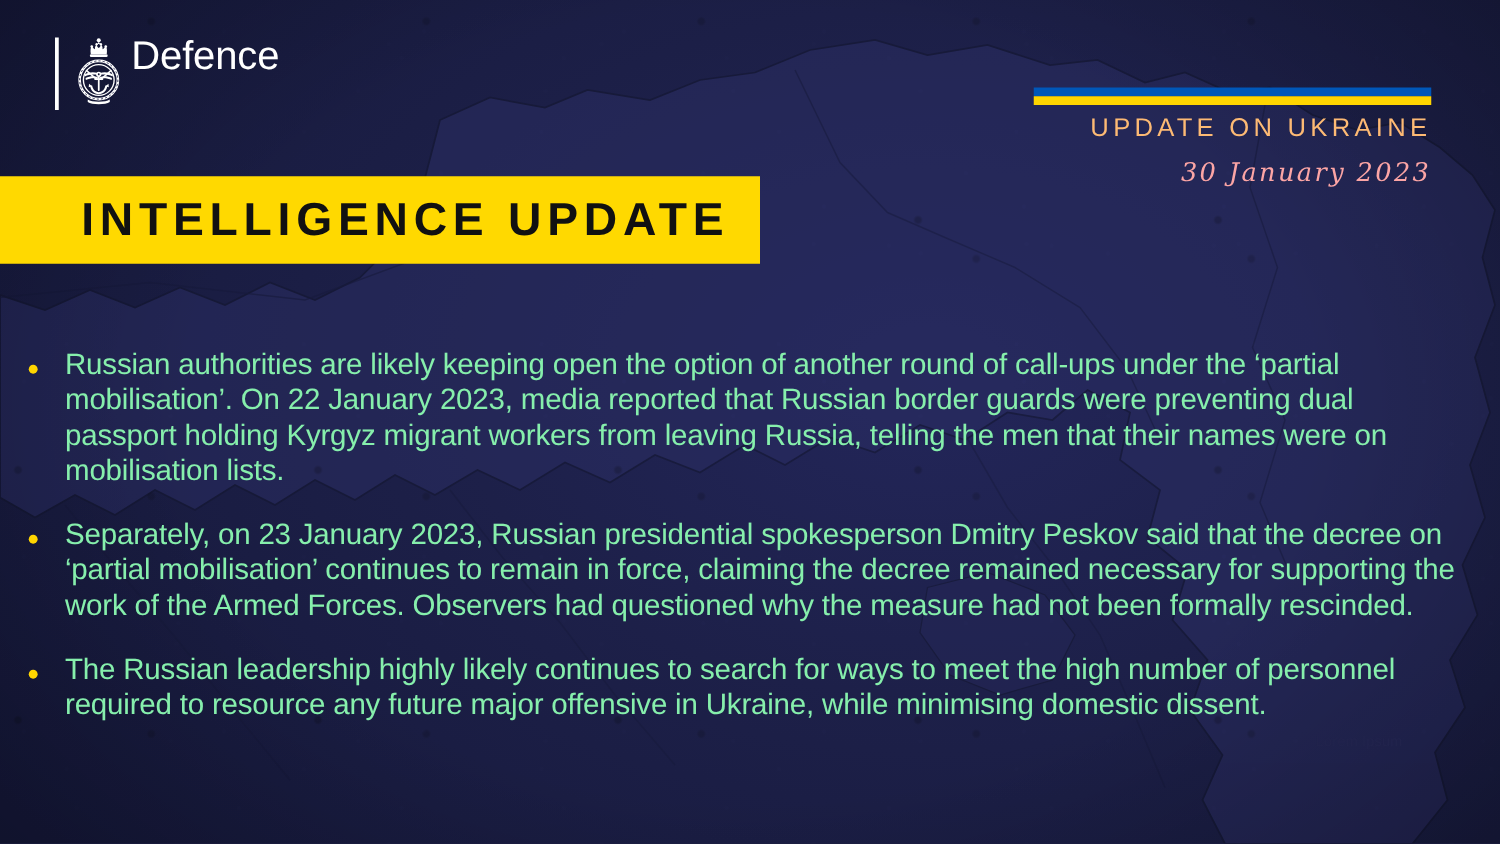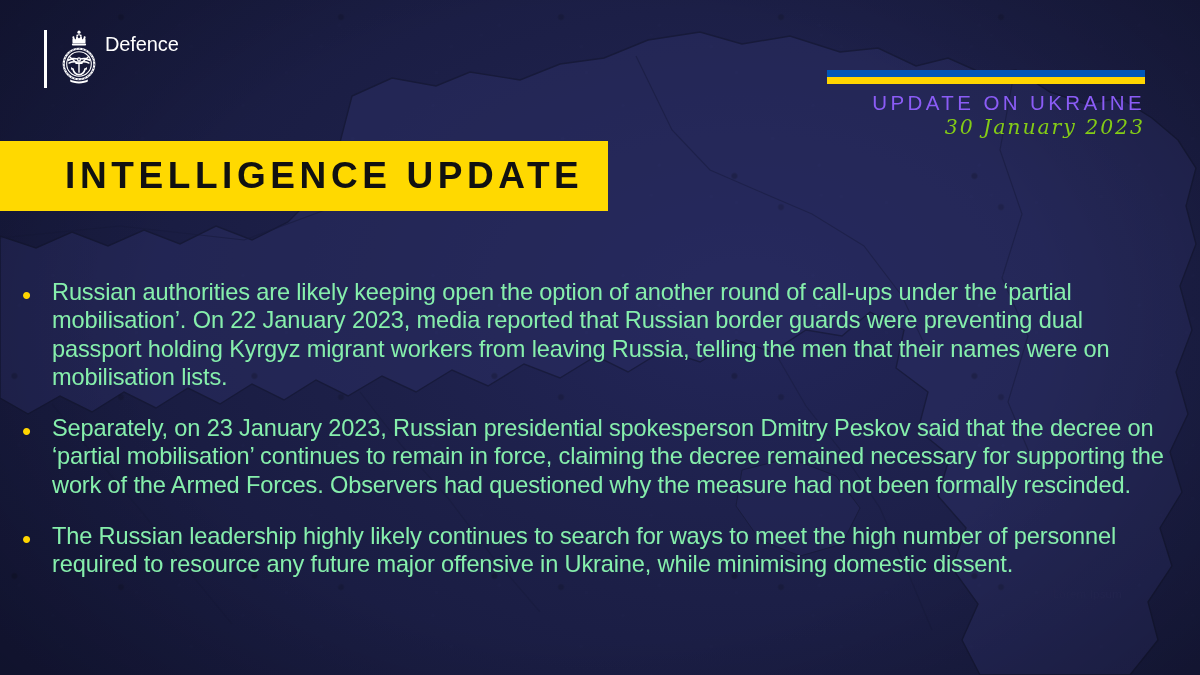--- a/index.html
+++ b/index.html
@@ -54,52 +54,52 @@
   .logo-block {
     position:absolute; left:44px; top:30px;
     display:flex; align-items:stretch; gap:0;
   }
   .logo-rule { width:3px; background:#ffffff; margin-right:14px; height:58px; }
   .crest { width:36px; height:60px; margin-top:-1px; flex:none; }
   .crest svg { width:100%; height:100%; display:block; }
   .logo-text {
     margin-left:8px;
     color:#ffffff;
-    font-size:20px;
+    font-size:32px;
     line-height:29px;
     font-weight:400;
     letter-spacing:-.1px;
     white-space:nowrap;
   }
 
   .header-right {
     position:absolute; right:55px; top:33px;
     text-align:right;
   }
   .flagbar {
     position:absolute; right:0; top:37px;
     width:318px; height:14px;
   }
   .flagbar .blue  { height:7px; background:#0057b8; }
   .flagbar .yellow{ height:7px; background:#ffd500; }
 
   .hr-title {
-    color:#8b5cf6;
+    color:#fdba74;
     font-size:20.5px;
     letter-spacing:3.4px;
     font-weight:400;
     white-space:nowrap;
   }
   .hr-date {
-    color:#84cc16;
+    color:#fca5a5;
     font-family:"DejaVu Serif", serif;
     font-style:italic;
     font-size:20.5px;
     letter-spacing:1.9px;
-    margin-top:0;
+    margin-top:11px;
     white-space:nowrap;
   }
 
   
   .banner {
     position:absolute; left:0; top:141px;
     width:608px; height:70px;
     background:#ffd900;
     display:flex; align-items:center;
   }

